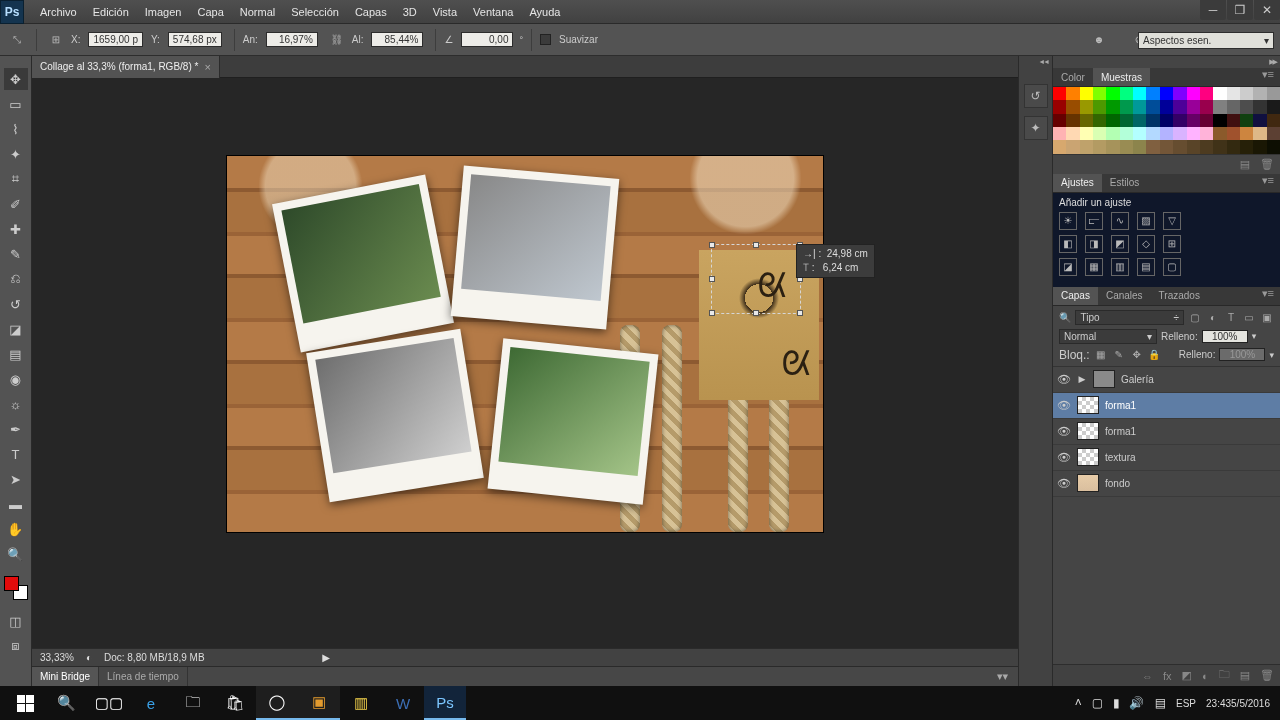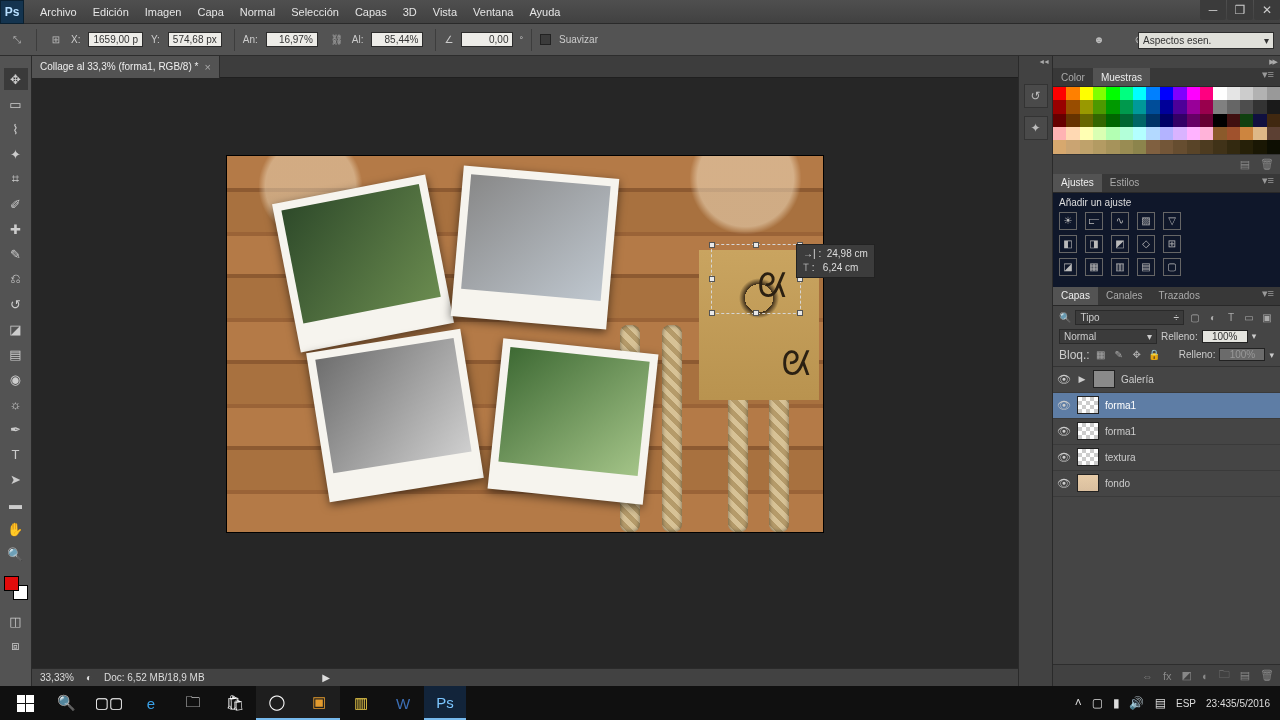--- a/index.html
+++ b/index.html
@@ -268,22 +268,27 @@
 
       <div class="measure-tip" style="left:764px; top:166px;">
         <div><span>→| :</span>&nbsp;&nbsp;<span>24,98 cm</span></div>
         <div><span>⟙ :</span>&nbsp;&nbsp;&nbsp;<span>6,24 cm</span></div>
       </div>
     </div>
 
     <div class="zoom-bar">
       <span>33,33%</span>
       <span>◐</span>
-      <span>Doc: 6,52 MB/18,9 MB</span>
+      <span>Doc: 8,80 MB/18,9 MB</span>
       <span class="arrow">▶</span>
+    </div>
+    <div class="bottom-tabs">
+      <div class="btab active">Mini Bridge</div>
+      <div class="btab inactive">Línea de tiempo</div>
+      <div class="collapse">▾▾</div>
     </div>
   </div>
 
   <div class="dock-strip">
     <div class="dock-btn">↺</div>
     <div class="dock-btn">✦</div>
   </div>
 
   <div class="panels">
 

